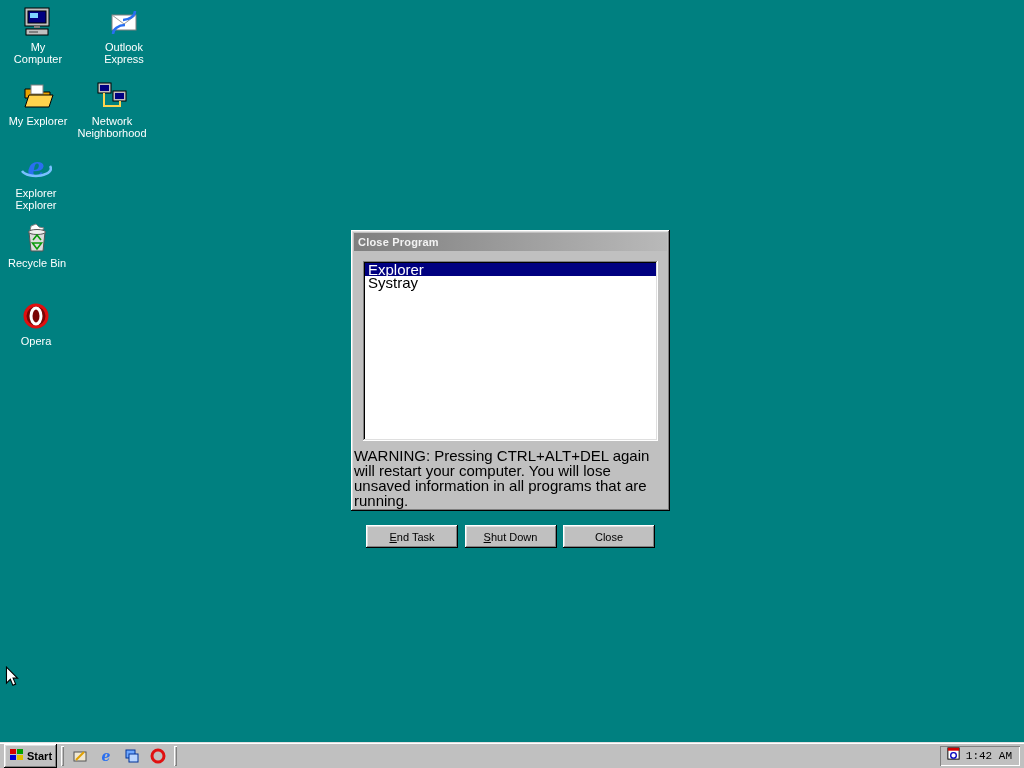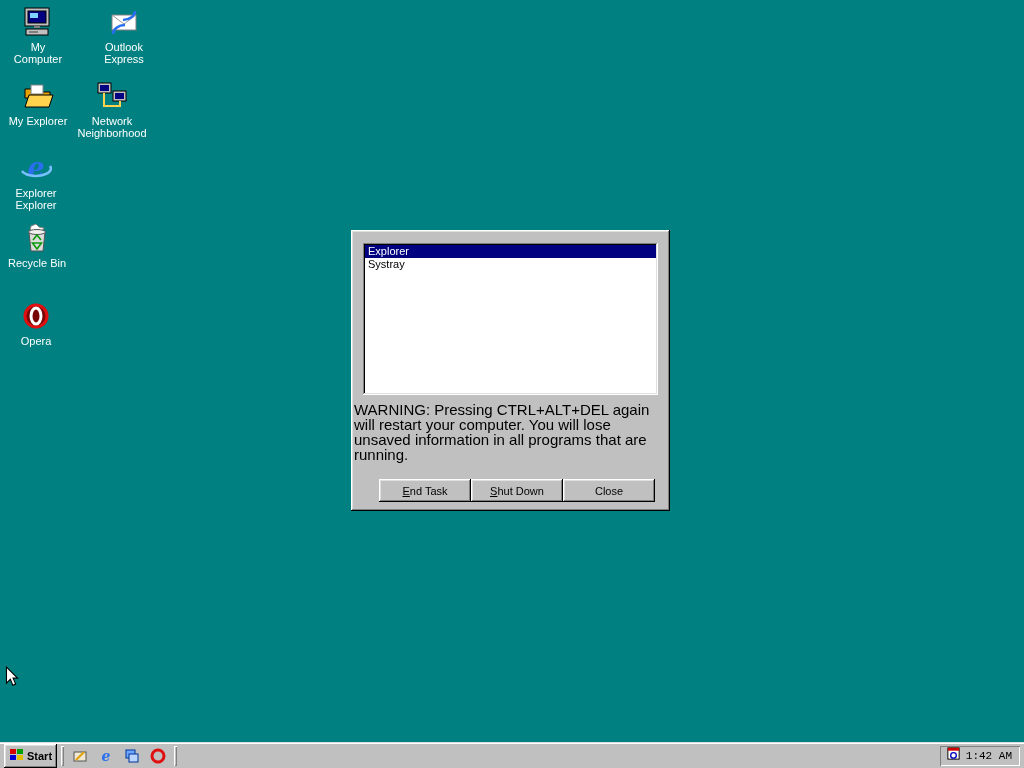--- a/index.html
+++ b/index.html
@@ -52,30 +52,30 @@
   }
   .titlebar {
     height:18px; display:flex; align-items:center;
     background:linear-gradient(to right,#7f7f7f,#b9b9b9);
     padding-left:4px;
   }
   .titlebar span {
     color:#f2f2f2; font-weight:bold; font-size:11px; letter-spacing:0.2px;
   }
   .tasklist {
-    margin:10px 9px 0 9px; height:152px;
-    font-size:11px; overflow:hidden; padding:2px 0 0 0;
+    margin:10px 9px 0 9px; height:180px;
+    font-size:15px; overflow:hidden; padding:2px 0 0 0;
   }
   .task-item { padding:0 3px; line-height:13px; color:#000; margin:0 2px; }
   .task-item.selected { background:#000080; color:#ffffff; }
   .warning {
     margin:7px 12px 0 0; font-size:15px; line-height:15px; color:#000;
   }
   .btn-row {
-    margin:17px 12px 0 12px; display:flex; justify-content:flex-end;
+    margin:17px 12px 0 12px; display:flex; justify-content:space-between;
   }
   .btn98 {
     width:92px; height:23px;
     background:#c0c0c0; border:none;
     font-family:"Liberation Sans", sans-serif; font-size:11px; color:#000;
     box-shadow: inset -1px -1px 0 #000000, inset 1px 1px 0 #ffffff,
                 inset -2px -2px 0 #808080, inset 2px 2px 0 #dfdfdf;
   }
   .btn98 u { text-decoration:underline; }
 
@@ -193,20 +193,23 @@
     <svg width="32" height="32" viewBox="0 0 32 32">
       <circle cx="16" cy="16" r="12" fill="#7a0505"></circle>
       <circle cx="16" cy="16" r="11" fill="none" stroke="#e01010" stroke-width="3"></circle>
       <ellipse cx="16" cy="16" rx="5" ry="8" fill="none" stroke="#ffffff" stroke-width="3"></ellipse>
     </svg>
   </span>
   <span class="lbl">Opera</span>
 </div>
 
 <div class="dialog raised">
+  <div class="titlebar">
+    <span>Close Program</span>
+  </div>
 
   <div class="tasklist sunken">
       <div class="task-item selected">Explorer</div>
       <div class="task-item">Systray</div>
     </div>
 
   <div class="warning">WARNING: Pressing CTRL+ALT+DEL again will restart your computer. You will lose unsaved information in all programs that are running.</div>
 
   <div class="btn-row">
     <button class="btn98"><u>E</u>nd Task</button>

